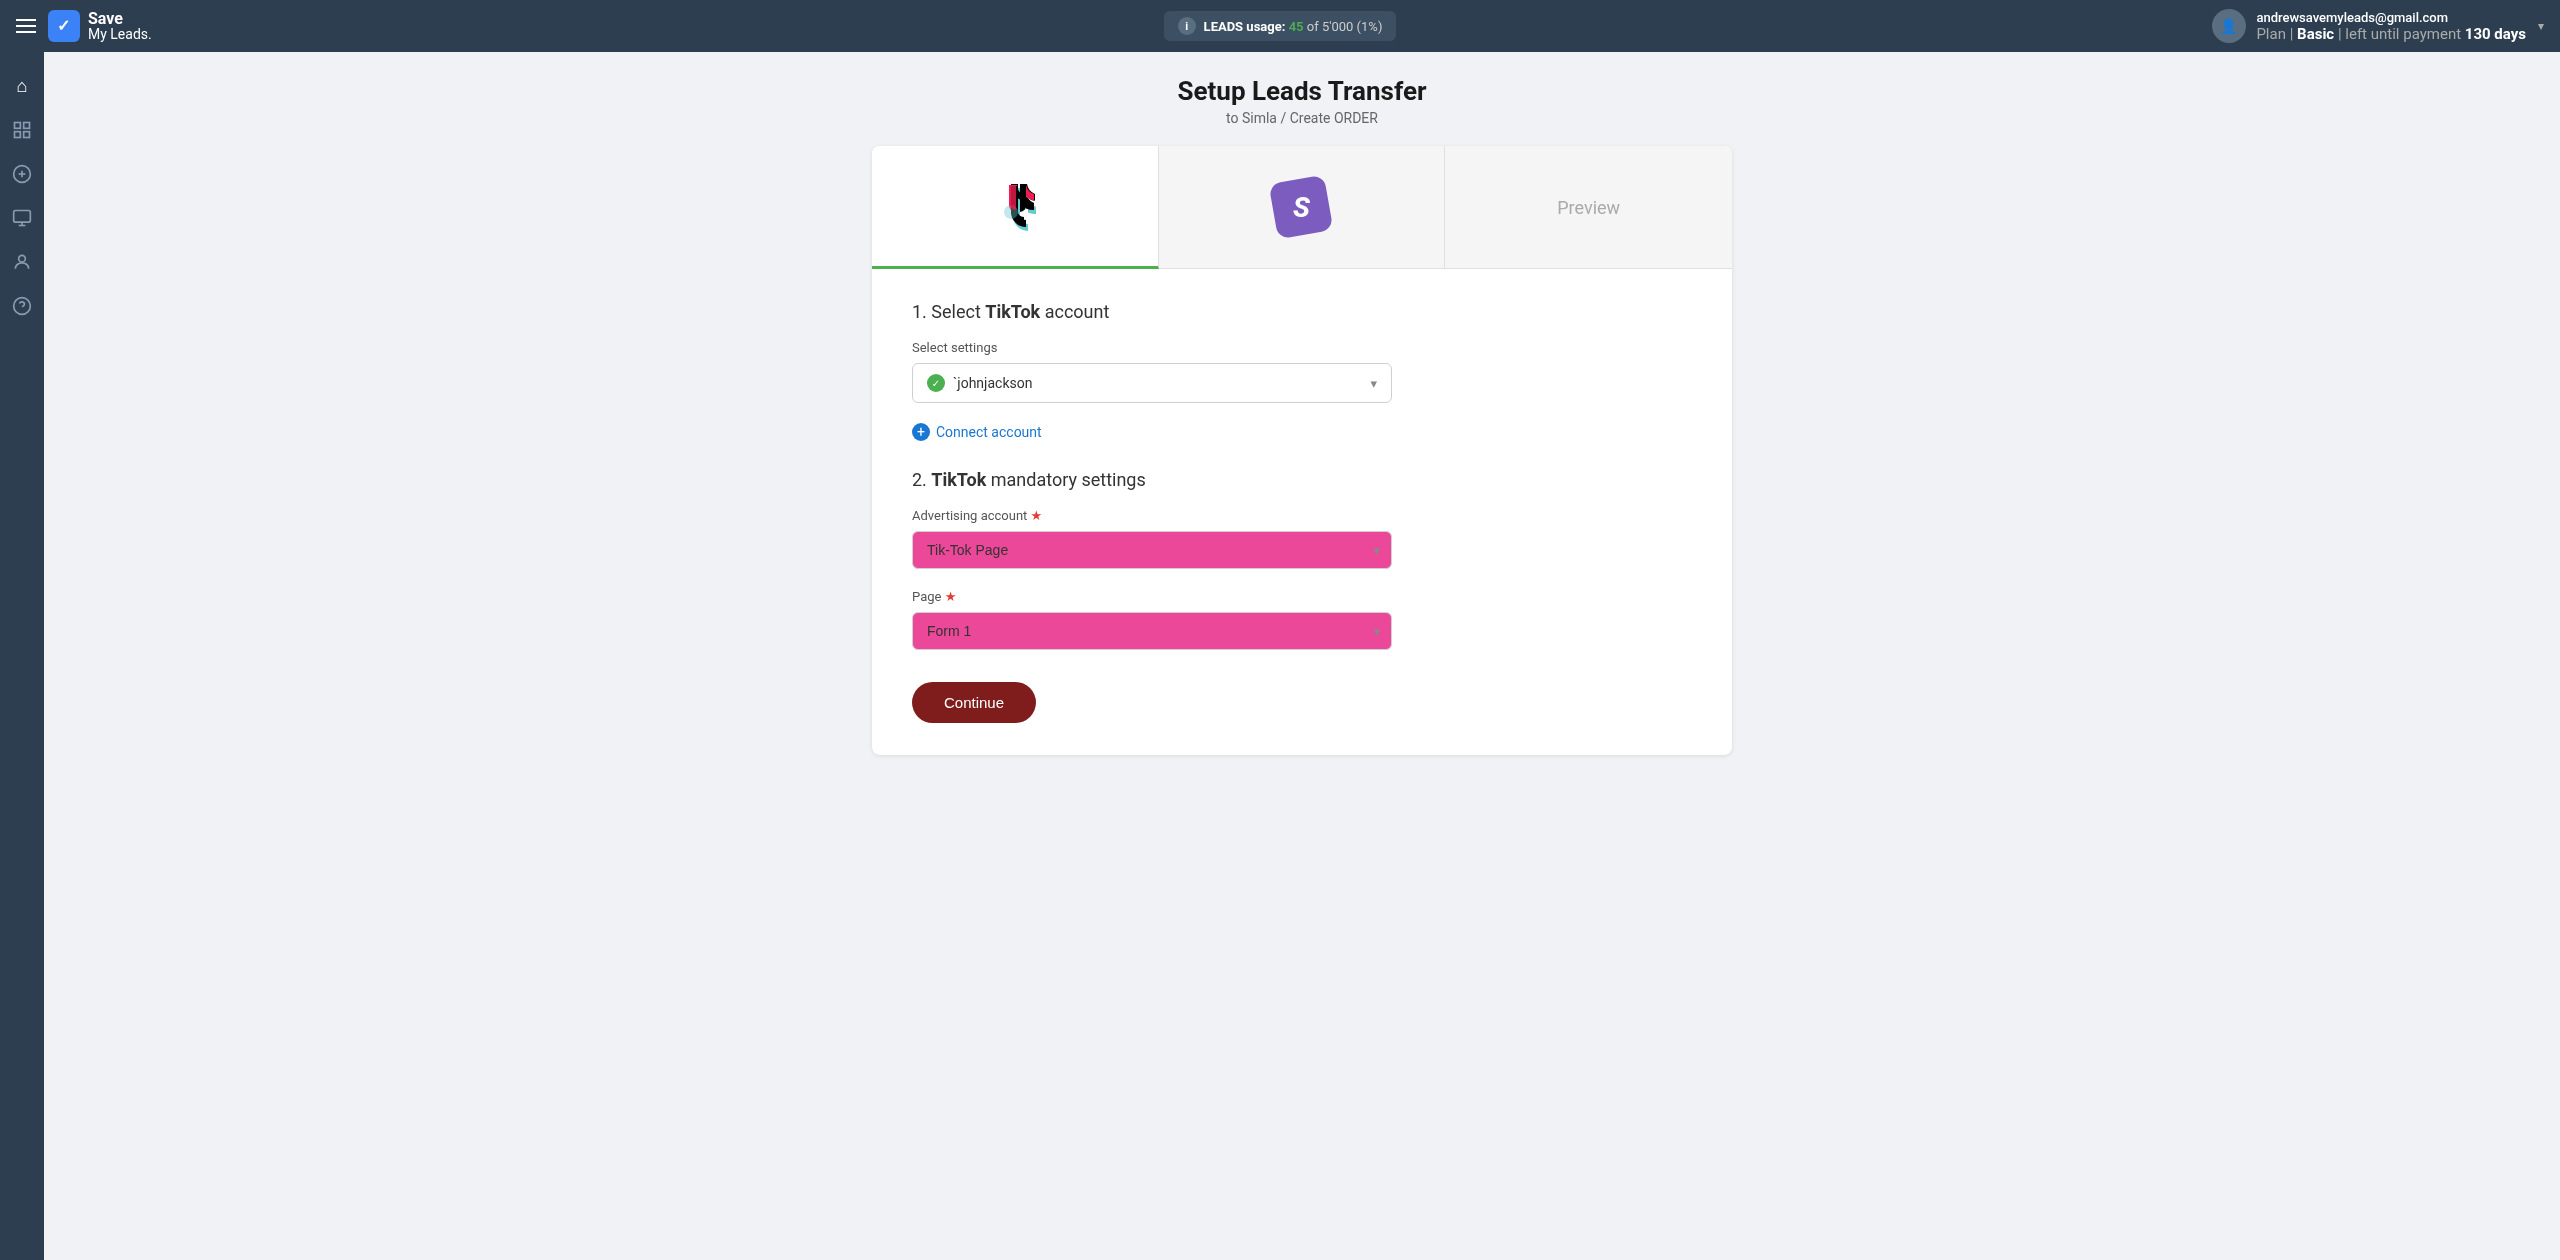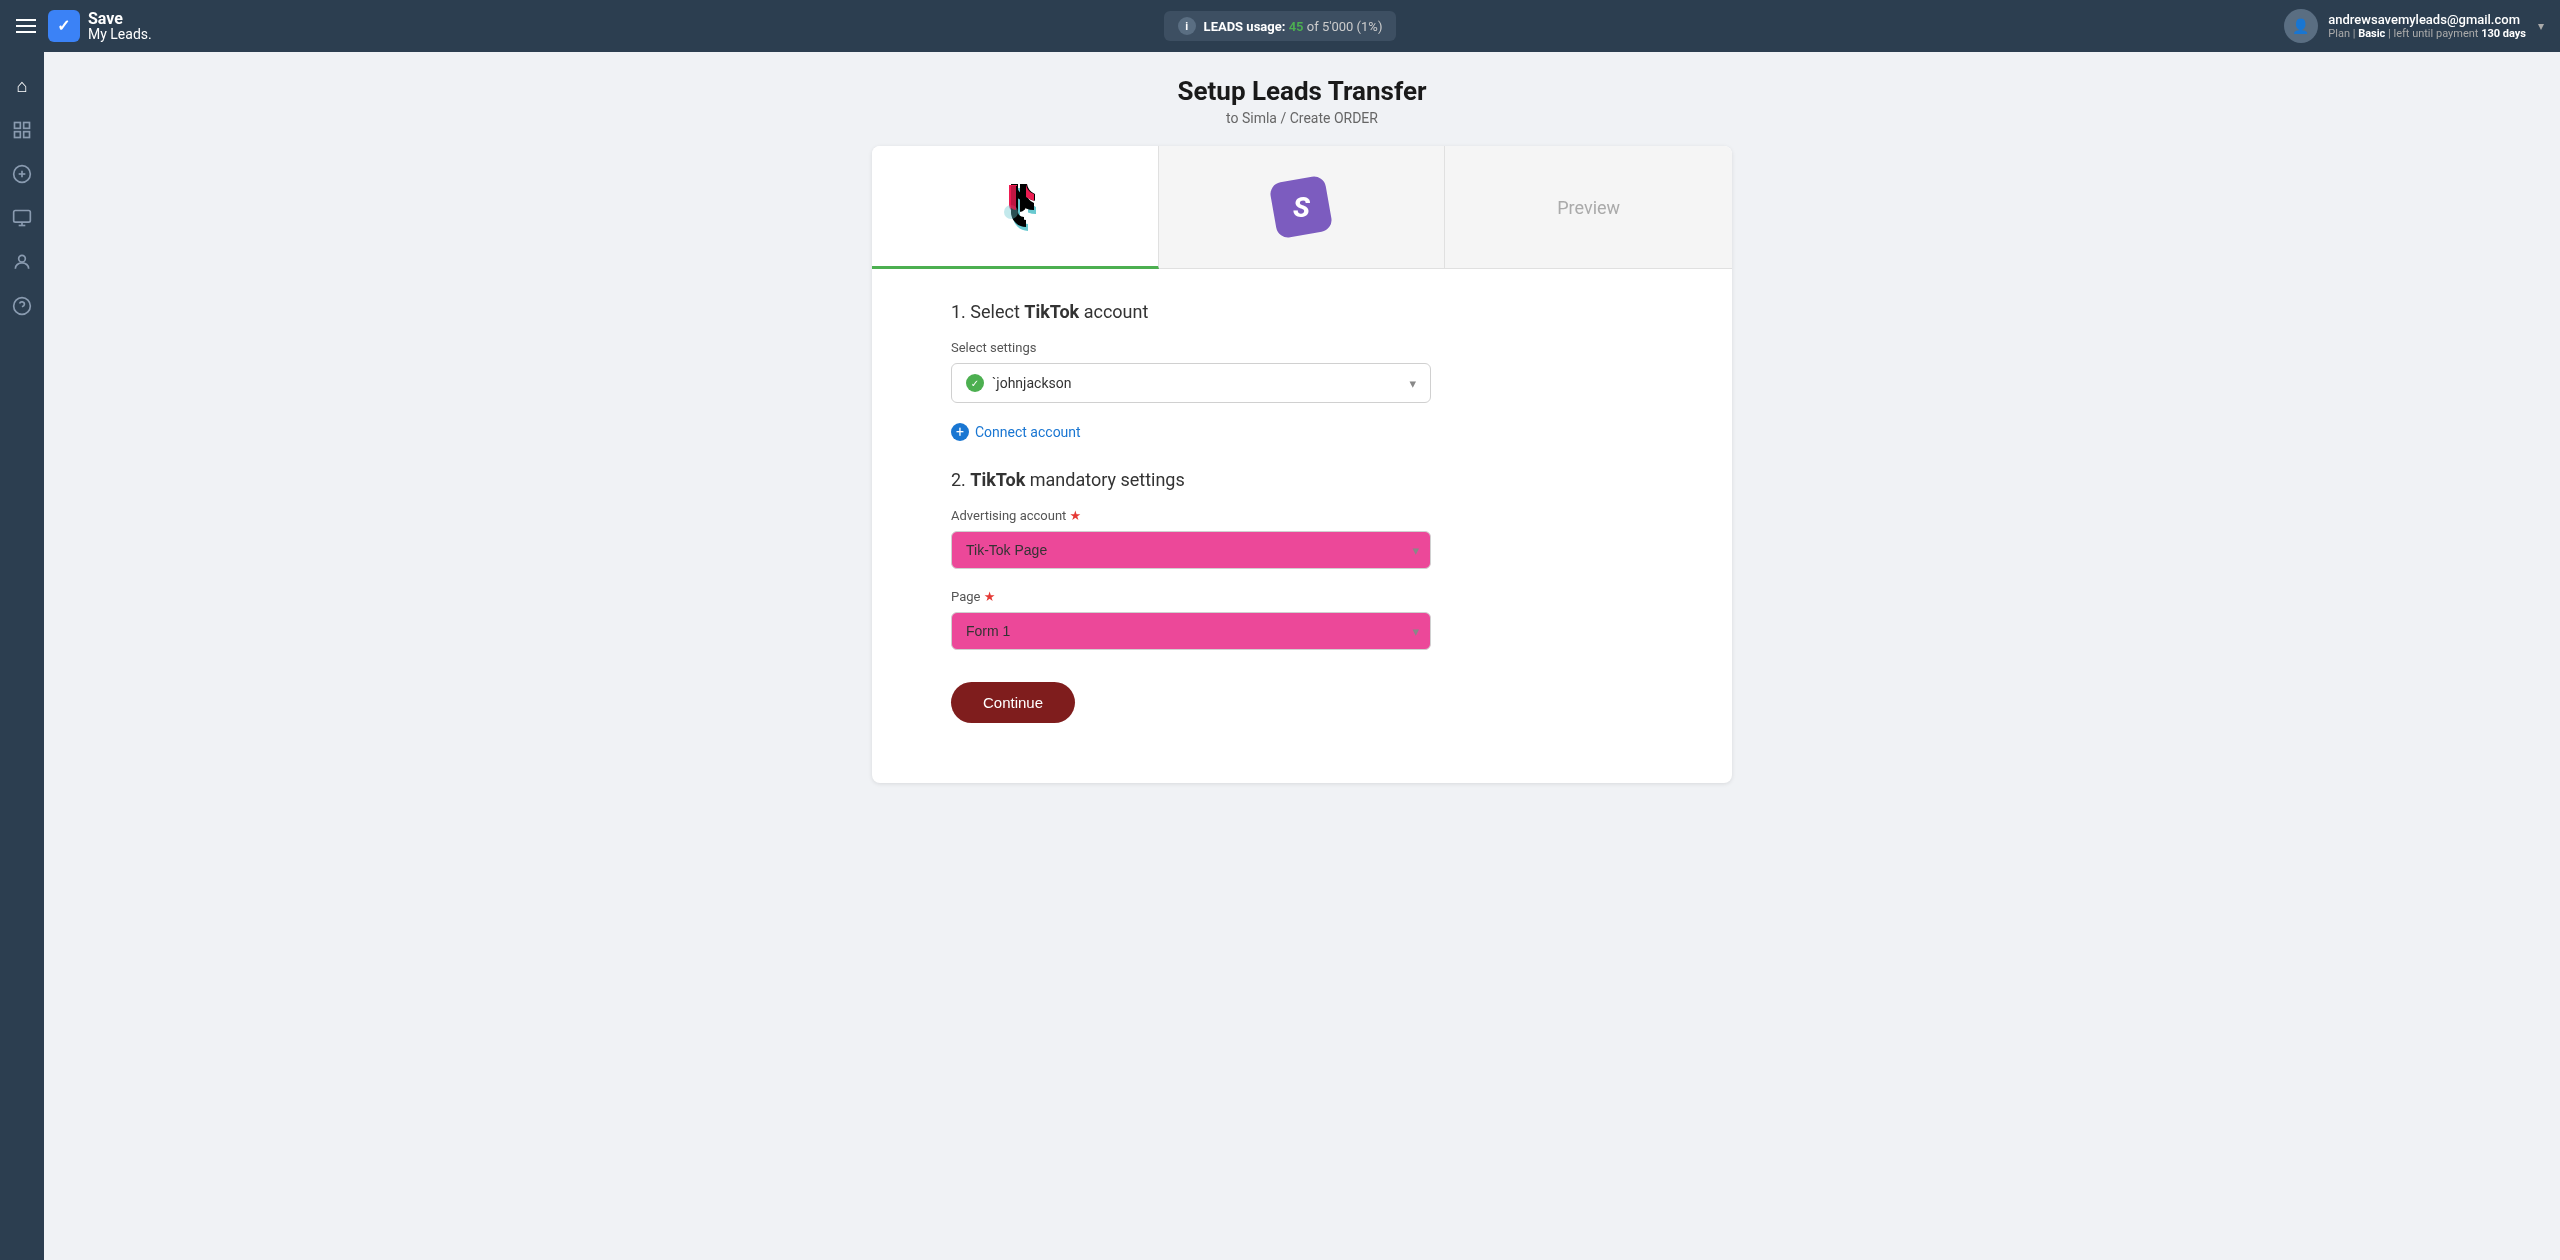--- a/index.html
+++ b/index.html
@@ -55,21 +55,21 @@
     .topnav-right { flex: 1; display: flex; justify-content: flex-end; align-items: center; gap: 12px; }
     .user-info { display: flex; align-items: center; gap: 10px; }
     .user-avatar {
       width: 34px; height: 34px; border-radius: 50%;
       background: #5a6e82;
       display: flex; align-items: center; justify-content: center;
       color: white; font-size: 14px;
     }
     .user-details { display: flex; flex-direction: column; }
     .user-email { color: white; font-size: 13px; font-weight: 500; }
-    .user-plan { color: #aaa; font-size: 11px; }
+    .user-plan { color: #aaa; font-size: 15px; }
     .user-plan strong { color: white; }
     .chevron-icon { color: #aaa; font-size: 12px; }
 
     
     .main-layout { display: flex; flex: 1; overflow: hidden; }
 
     
     .sidebar {
       width: 44px;
       background: #2c3e50;
@@ -177,22 +177,21 @@
     }
 
     .preview-text {
       font-size: 18px;
       color: #aaa;
       font-weight: 400;
     }
 
     
     .wizard-content {
-      padding: 32px 40px 60px;
-      margin-left: 39px;
+      padding: 32px 40px 32px;
     }
 
     .section-title {
       font-size: 18px;
       color: #333;
       margin-bottom: 18px;
     }
     .section-title strong { font-weight: 700; }
 
     .form-group { margin-bottom: 20px; }

